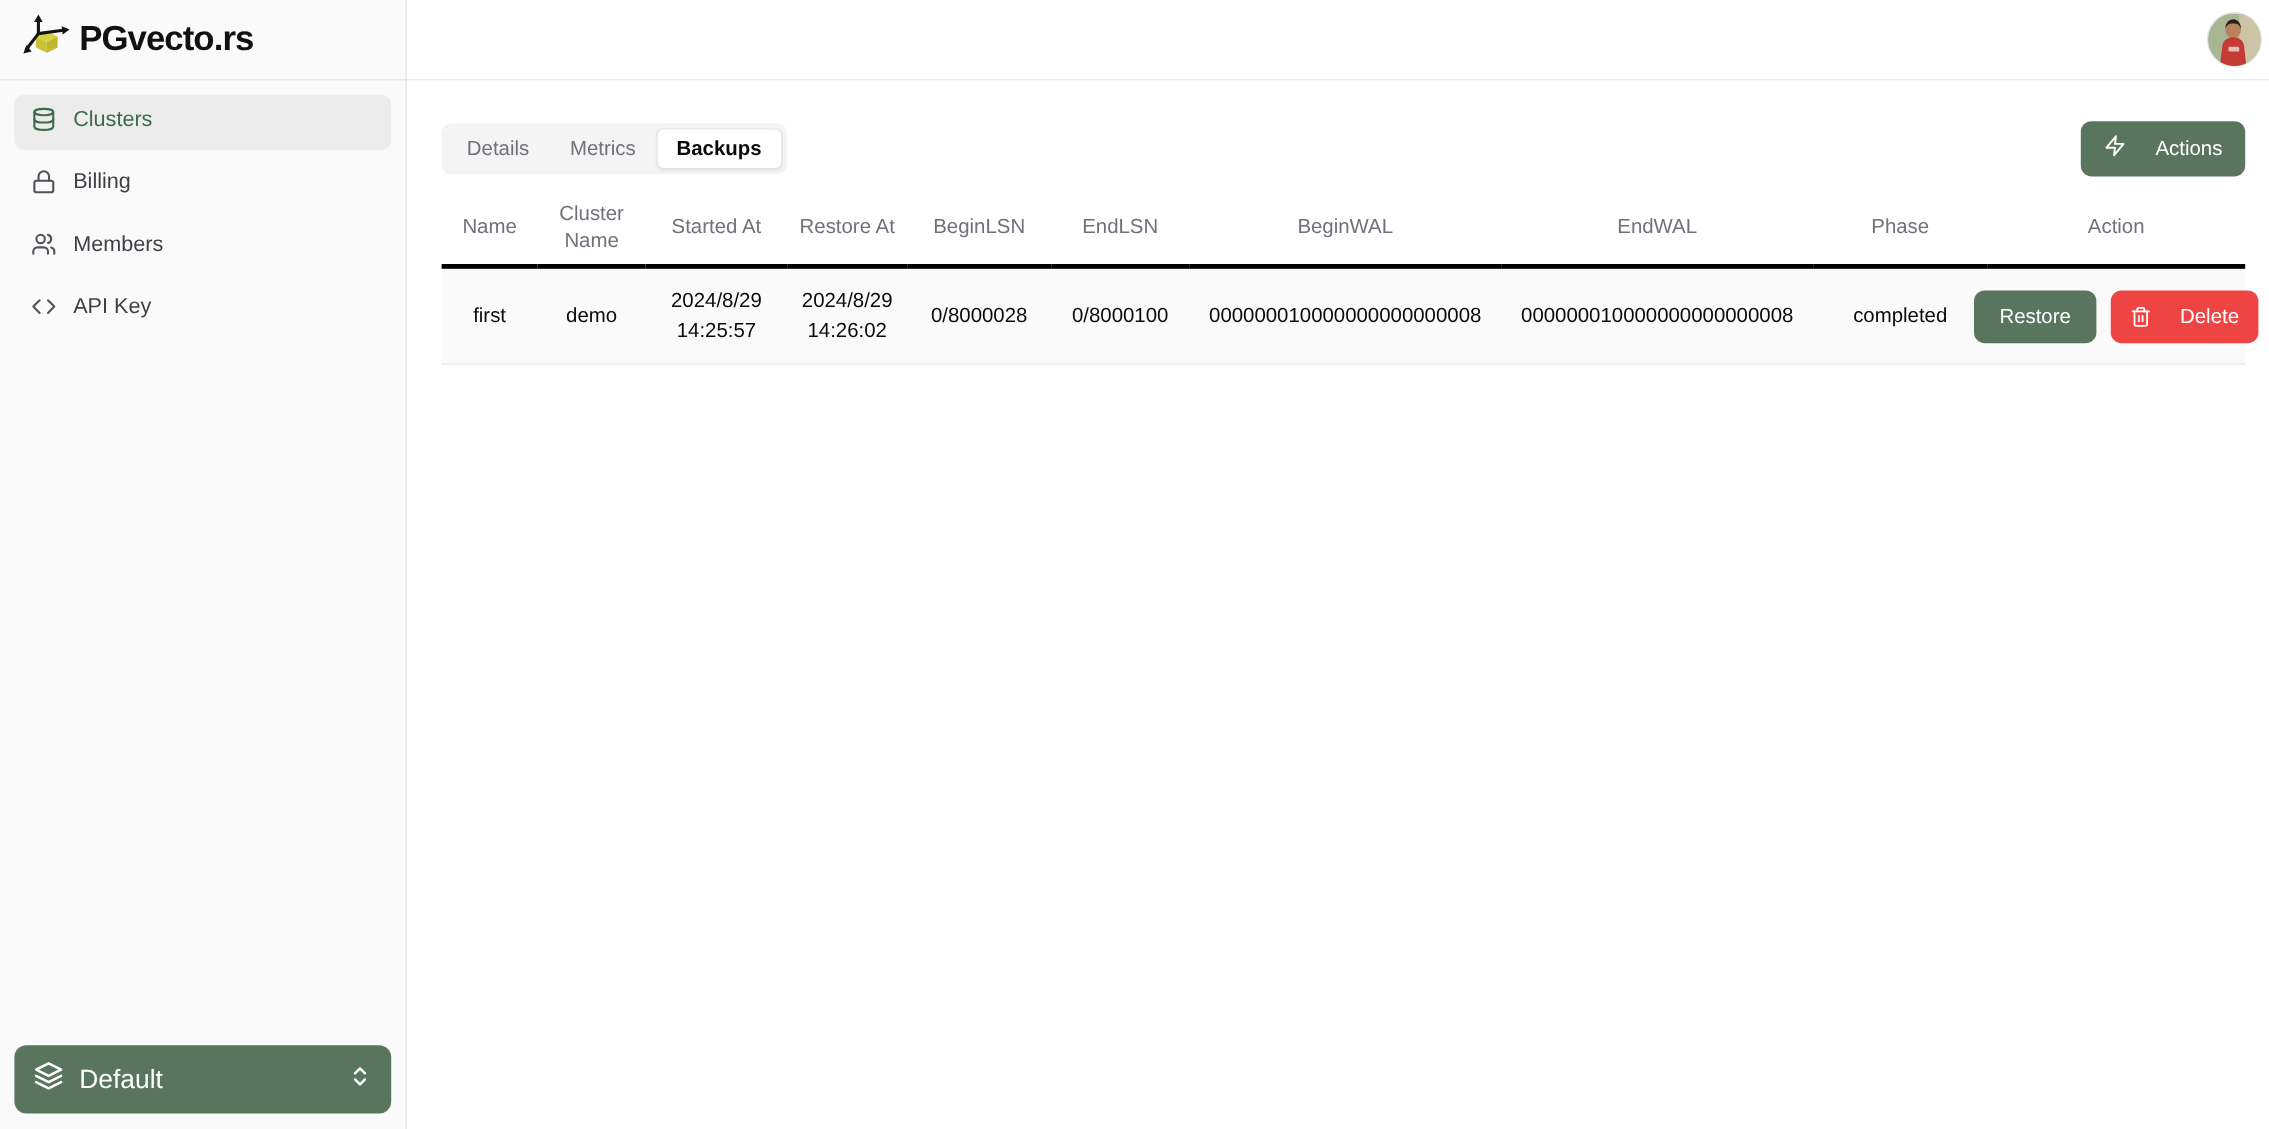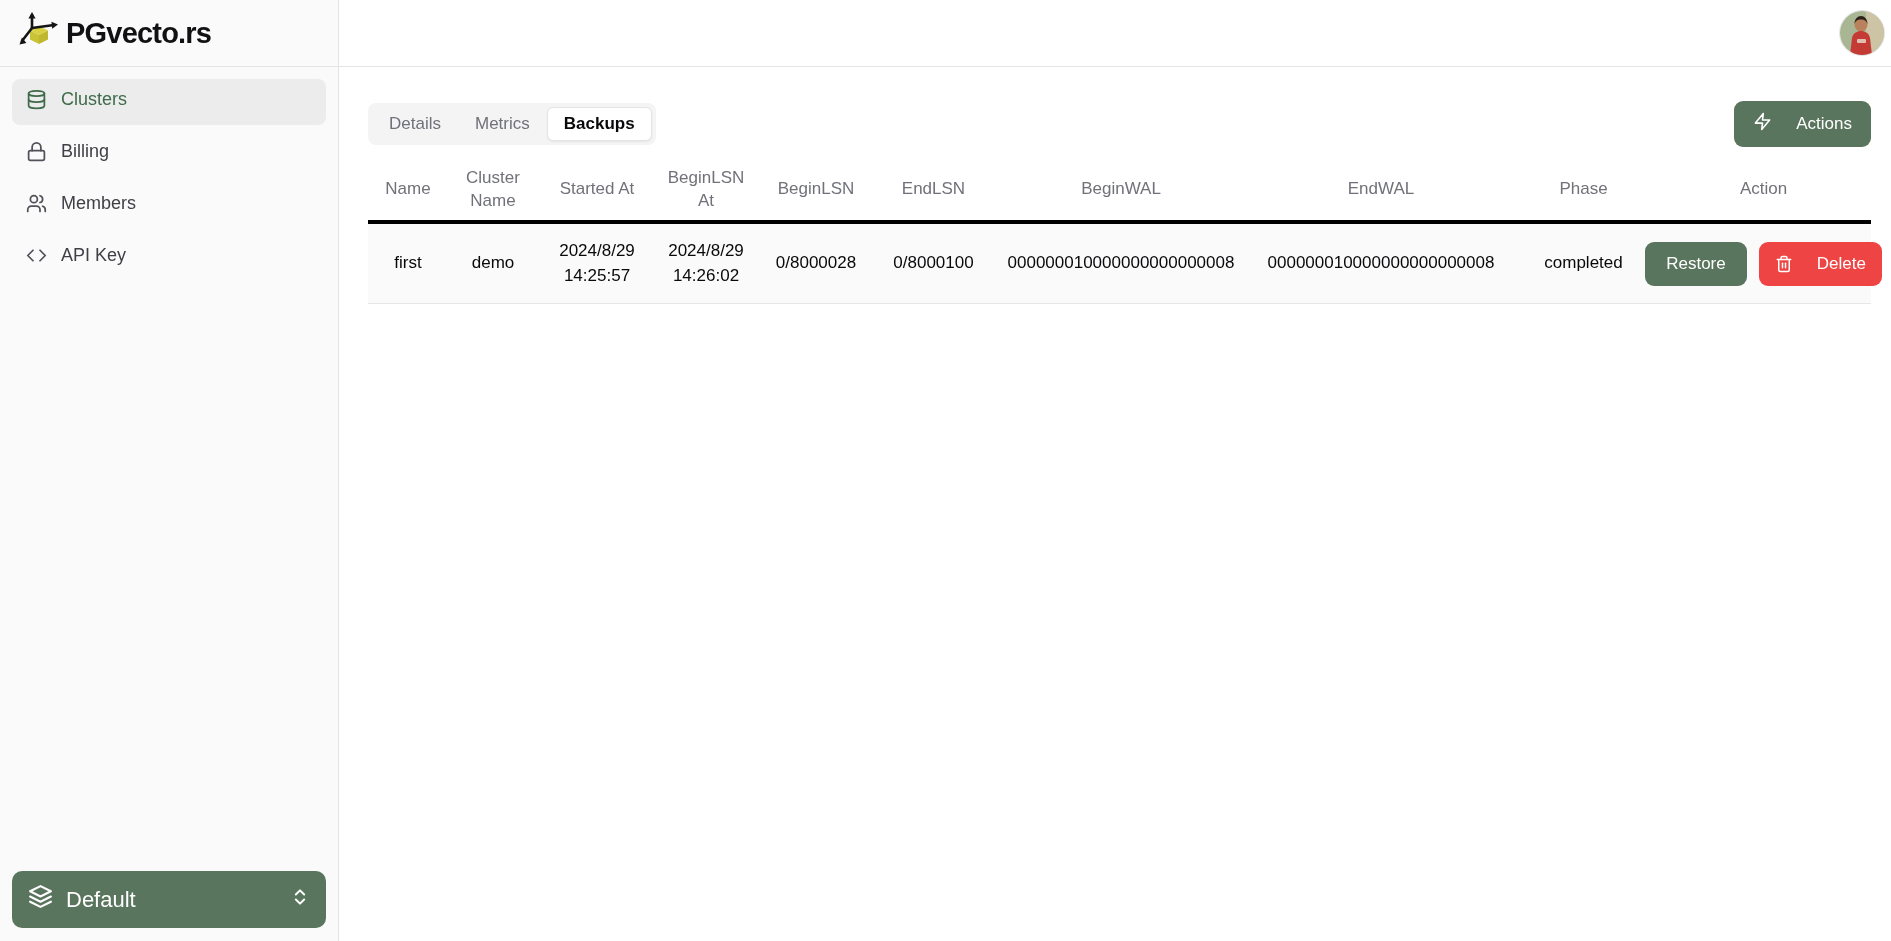--- a/index.html
+++ b/index.html
@@ -178,21 +178,21 @@
             <col style="width:260px">
             <col style="width:260px">
           <col style="width:145px">
             <col style="width:215px">
         </colgroup>
         <thead>
           <tr>
             <th>Name</th>
             <th>Cluster Name</th>
             <th>Started At</th>
-            <th>BeginLSN At</th>
+            <th>Restore At</th>
             <th>BeginLSN</th>
             <th>EndLSN</th>
             <th>BeginWAL</th>
             <th>EndWAL</th>
             <th>Phase</th>
             <th>Action</th>
           </tr>
         </thead>
         <tbody>
           <tr>

